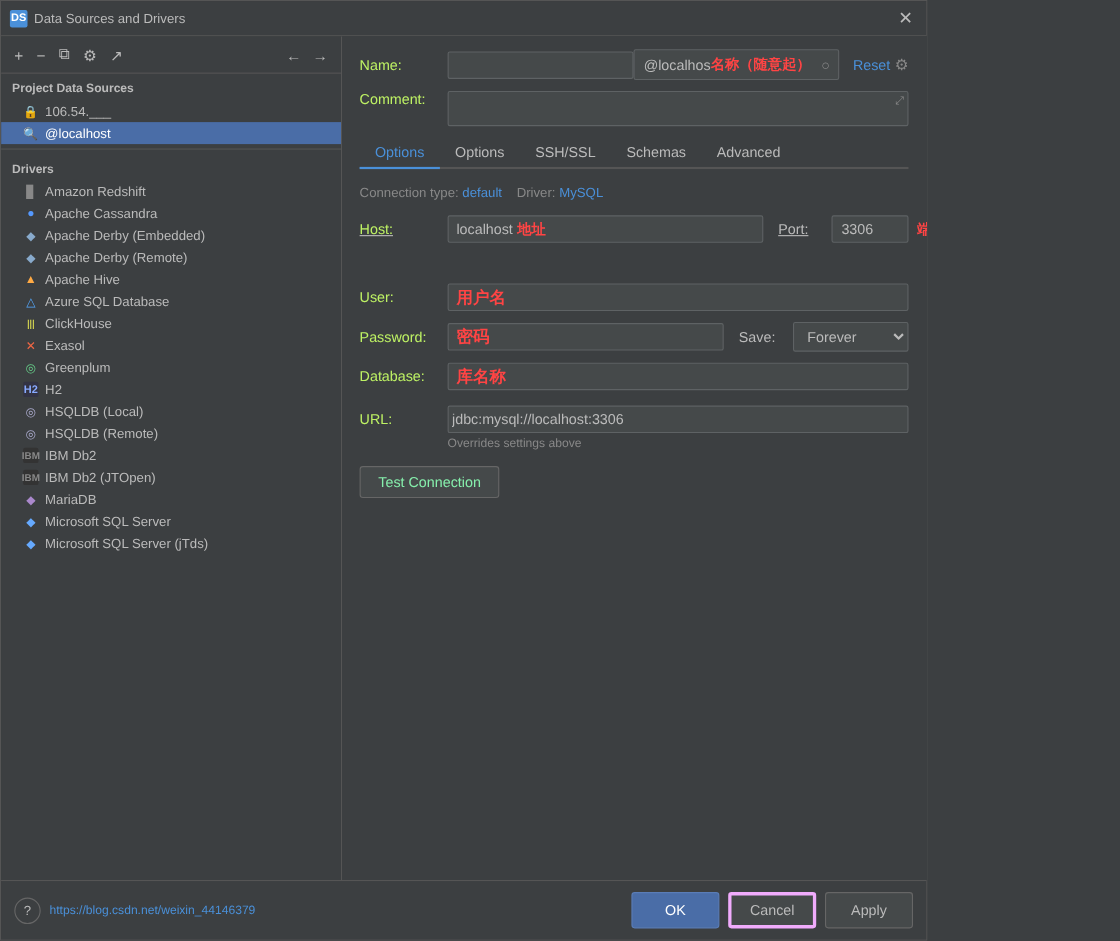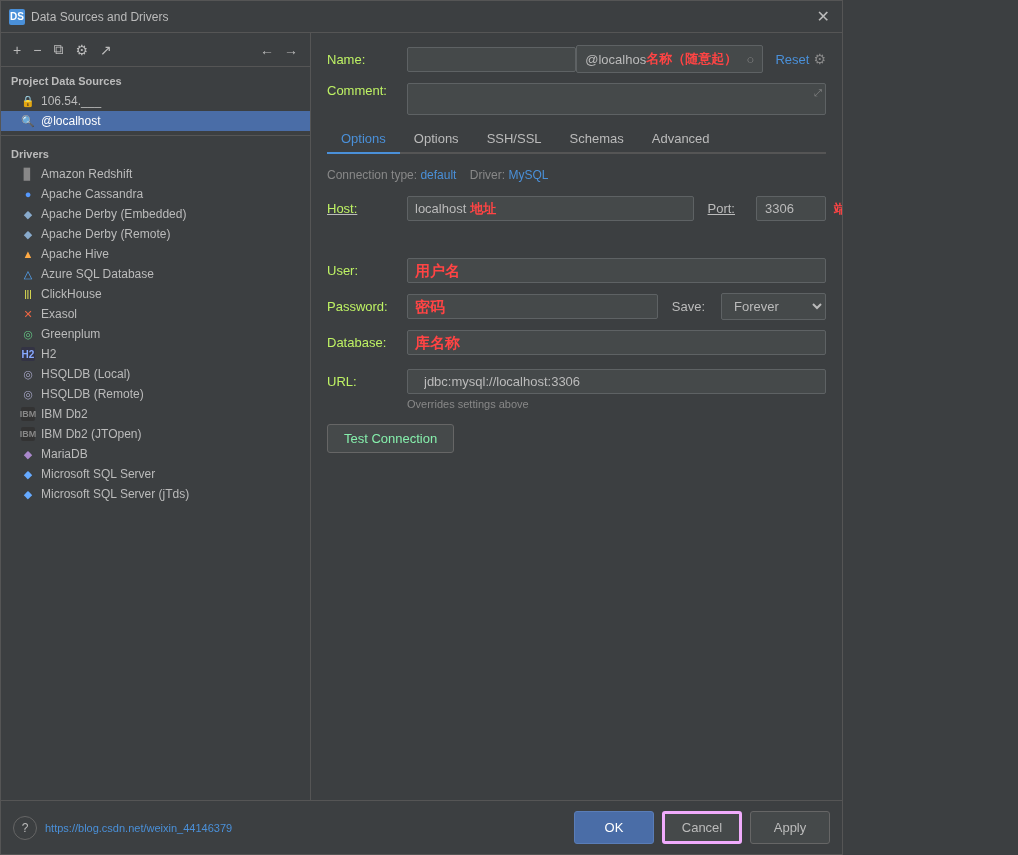--- a/index.html
+++ b/index.html
@@ -149,21 +149,21 @@
       color: #bef264;
       font-size: 13px;
       flex-shrink: 0;
     }
 
     .field-input {
       flex: 1;
       background: #45494a;
       border: 1px solid #5e6264;
       color: #bbbbbb;
-      padding: 4px 16px;
+      padding: 4px 3px;
       font-size: 13px;
       border-radius: 2px;
       outline: none;
     }
 
     .name-row {
       display: flex;
       align-items: center;
       margin-bottom: 10px;
     }

